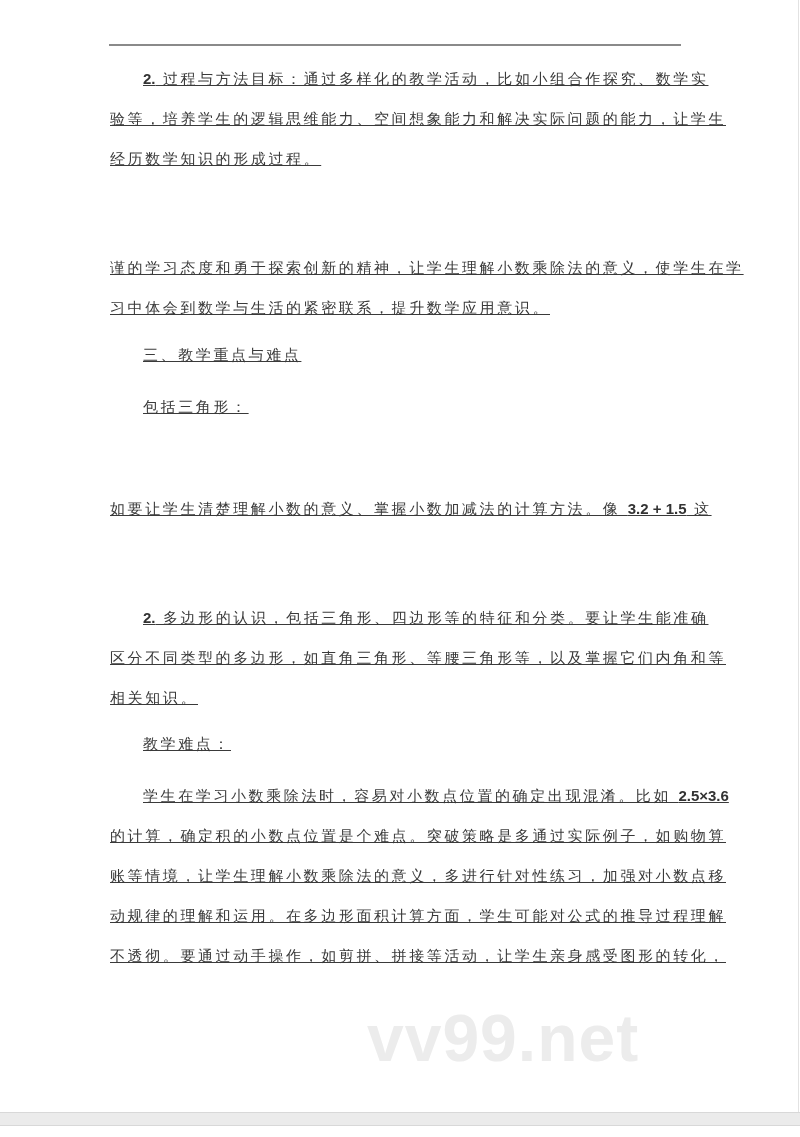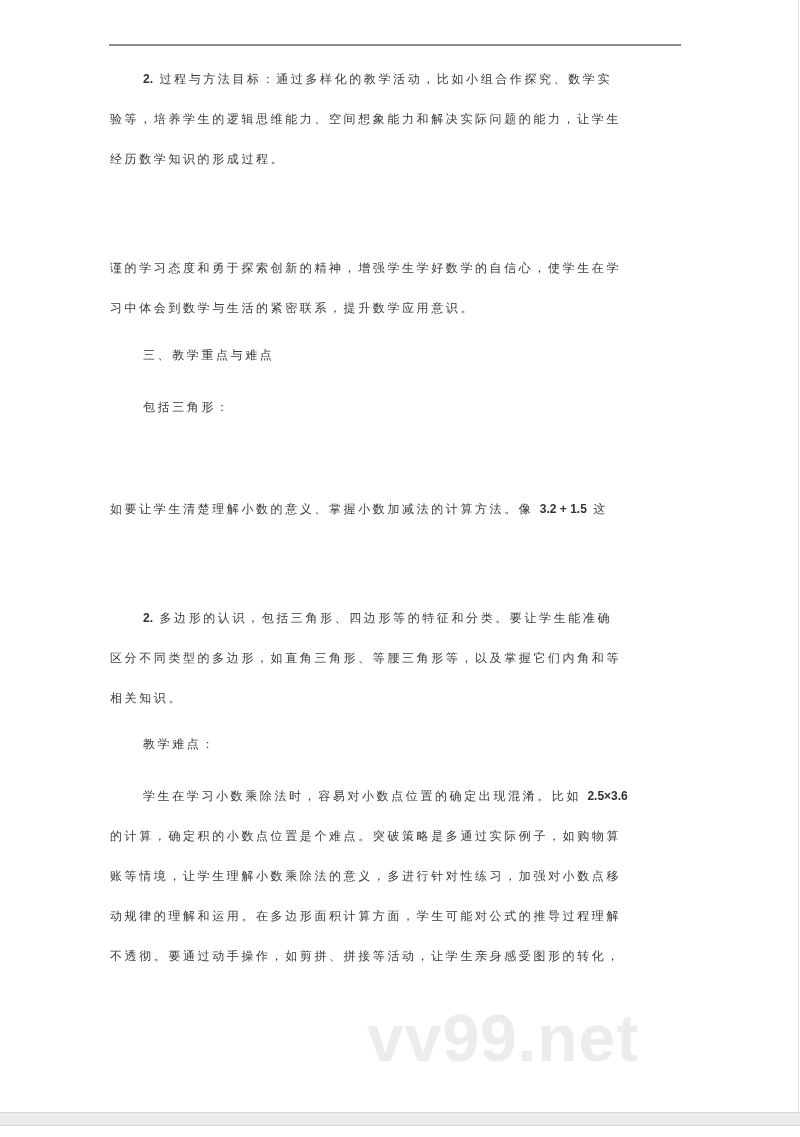--- a/index.html
+++ b/index.html
@@ -12,22 +12,22 @@
     .page {
       position: absolute; left: 0; top: 0; width: 798px; height: 1112px;
       background: #ffffff; border-right: 1px solid #e2e2e2;
     }
     .header-rule {
       position: absolute; left: 109px; top: 44px; width: 572px; height: 2px;
       background: #8a8a8a;
     }
     .line {
       position: absolute; left: 110px; width: 570px;
-      font-size: 12px; letter-spacing: 2.6px; white-space: nowrap;
-      color: #3a3a3a; line-height: 20px;
+      font-size: 15px; letter-spacing: 2.6px; white-space: nowrap;
+      color: #3a3a3a; line-height: 20px; text-decoration: underline;
     }
     .line.indent { left: 143px; width: 540px; }
     .line b { font-family: "Liberation Sans", sans-serif; font-weight: bold; letter-spacing: 0; color: #333; }
     .watermark {
       position: absolute; left: 367px; top: 1000px;
       font-family: "Liberation Sans", sans-serif; font-weight: bold;
       font-size: 66px; color: #ececec; letter-spacing: 1px;
     }
     .page-gap {
       position: absolute; left: 0; top: 1112px; width: 800px; height: 12px;
@@ -40,21 +40,21 @@
 </head>
 <body>
 
 <div class="page">
   <div class="header-rule"></div>
 
   <div class="line indent" style="top:69px"><b>2.</b><span> 过程与方法目标：通过多样化的教学活动，比如小组合作探究、数学实</span></div>
   <div class="line" style="top:109px">验等，培养学生的逻辑思维能力、空间想象能力和解决实际问题的能力，让学生</div>
   <div class="line" style="top:149px">经历数学知识的形成过程。</div>
 
-  <div class="line" style="top:258px">谨的学习态度和勇于探索创新的精神，增强学生学好数学的自信心，使学生在学</div>
+  <div class="line" style="top:258px">谨的学习态度和勇于探索创新的精神，让学生理解小数乘除法的意义，使学生在学</div>
   <div class="line" style="top:298px">习中体会到数学与生活的紧密联系，提升数学应用意识。</div>
 
   <div class="line indent" style="top:345px">三、教学重点与难点</div>
 
   <div class="line indent" style="top:397px">包括三角形：</div>
 
   <div class="line" style="top:499px"><span>如要让学生清楚理解小数的意义、掌握小数加减法的计算方法。像 </span><b>3.2 + 1.5</b><span> 这</span></div>
 
   <div class="line indent" style="top:608px"><b>2.</b><span> 多边形的认识，包括三角形、四边形等的特征和分类。要让学生能准确</span></div>
   <div class="line" style="top:648px">区分不同类型的多边形，如直角三角形、等腰三角形等，以及掌握它们内角和等</div>

